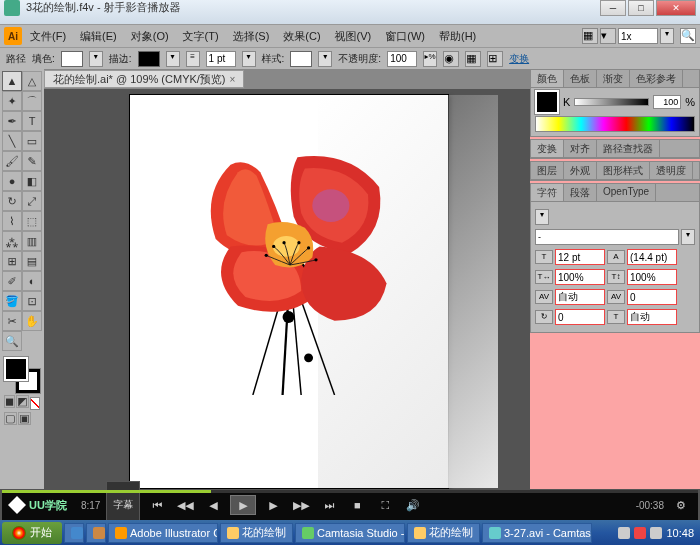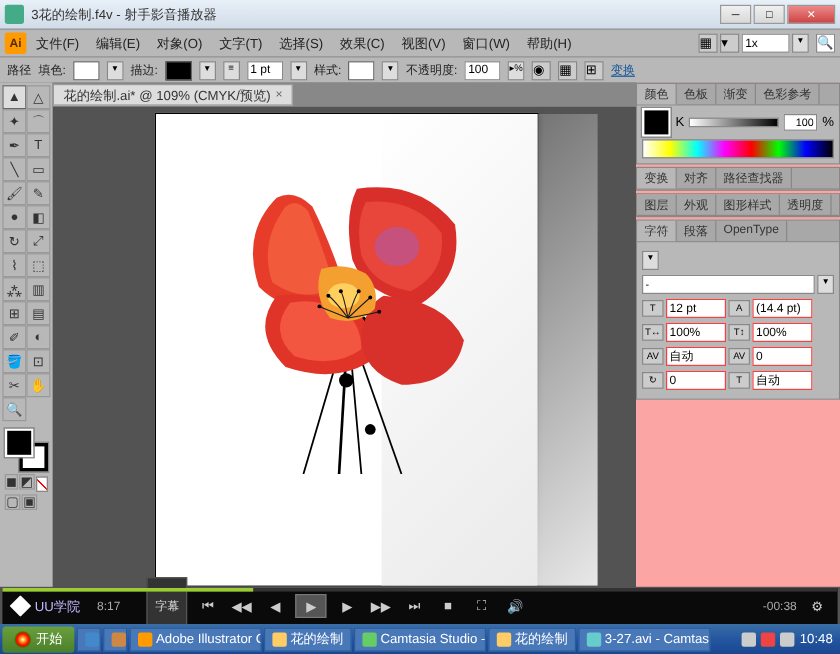--- a/index.html
+++ b/index.html
@@ -1,17 +1,17 @@
 <!DOCTYPE html>
 <html><head>
 <meta charset="utf-8">
 <style>
 *{margin:0;padding:0;box-sizing:border-box;font-family:"Microsoft YaHei",SimSun,sans-serif;font-size:11px}
 body{width:700px;height:545px;background:#535353;overflow:hidden;position:relative}
-.titlebar{height:25px;background:linear-gradient(#e8f0f8,#d0dce8);display:flex;align-items:center;padding:0 4px;border-bottom:1px solid #999}
+.titlebar{height:25px;background:linear-gradient(#e8f0f8,#d0dce8);display:flex;align-items:flex-start;padding:0 4px;border-bottom:1px solid #999}
 .titlebar-icon{width:16px;height:16px;background:#4a8;border-radius:2px;margin-right:6px}
 .titlebar-text{flex:1;color:#333}
 .win-btns{display:flex;gap:2px}
 .win-btn{width:26px;height:16px;background:linear-gradient(#f0f0f0,#d8d8d8);border:1px solid #999;display:flex;align-items:center;justify-content:center;font-size:9px}
 .win-btn.close{background:linear-gradient(#e88,#c44);color:#fff;width:40px}
 .menubar{height:22px;background:#b8b8b8;display:flex;align-items:center;padding:0 4px;gap:2px}
 .ai-badge{width:18px;height:18px;background:#ff9a00;color:#5a2e00;font-weight:bold;display:flex;align-items:center;justify-content:center;border-radius:2px;font-size:10px}
 .menu-item{padding:2px 6px;color:#222;cursor:pointer}
 .zoom-box{margin-left:auto;display:flex;align-items:center;gap:2px}
 .zoom-input{width:40px;height:16px;background:#fff;border:1px solid #888;padding:4px 2px;font-size:10px}
@@ -52,27 +52,27 @@
 .slider{flex:1;height:8px;background:linear-gradient(90deg,#fff,#000);border:1px solid #888}
 .val-input{width:28px;height:14px;background:#fff;border:1px solid #888;text-align:right;padding:0 2px;font-size:9px}
 .spectrum{height:16px;background:linear-gradient(90deg,#fff,#ff0,#0ff,#f0f,#f00,#0f0,#00f,#000);margin-top:4px;border:1px solid #888}
 .txt-row{display:flex;align-items:center;gap:2px;margin:2px 0;height:18px}
 .txt-icon{width:18px;height:14px;background:#ccc;border:1px solid #888;font-size:8px;text-align:center;line-height:12px}
 .txt-input{flex:1;height:16px;background:#fff;border:1px solid #888;font-size:9px;padding:0 2px}
 .sel-input{width:50px;height:16px;background:#fff;border:1px solid #ef4444;font-size:10px;padding:0 2px}
 .player{position:absolute;bottom:25px;left:2px;right:2px;height:30px;background:rgba(0,0,0,0.88);display:flex;align-items:center;padding:0 6px;gap:6px}
 .progress{position:absolute;top:0;left:0;right:0;height:3px;background:#333}
 .prog-fill{height:100%;width:30%;background:#9acd32}
-.logo-badge{display:flex;align-items:center;gap:3px;color:#c4b5fd;font-size:13px;font-weight:normal}
+.logo-badge{display:flex;align-items:center;gap:3px;color:#86efac;font-size:13px;font-weight:bold}
 .logo-shape{width:18px;height:18px;background:#fff;clip-path:polygon(50% 0,100% 50%,50% 100%,0 50%)}
 .p-btn{width:22px;height:18px;color:#ccc;display:flex;align-items:center;justify-content:center;cursor:pointer;font-size:11px}
 .p-btn.play{width:26px;height:20px;background:#555;border:1px solid #777}
 .subt{padding:16px 6px;background:#333;color:#ddd;font-size:10px;border:1px solid #555;cursor:pointer}
 .p-time{color:#aaa;font-size:10px;margin-left:auto}
-.p-time.l{margin-left:8px;margin-right:16px}
+.p-time.l{margin-left:8px;margin-right:0}
 .taskbar{position:absolute;bottom:0;left:0;right:0;height:25px;background:linear-gradient(#3a6ea5,#2456a0,#1a4690);display:flex;align-items:center;padding:0 2px;gap:2px}
 .start-btn{height:22px;padding:0 10px;background:linear-gradient(#6a9f3c,#4a7f2c);color:#fff;border-radius:3px;display:flex;align-items:center;gap:4px;font-size:11px;cursor:pointer}
 .start-orb{width:14px;height:14px;background:radial-gradient(circle,#fff,#ff8c00,#f00,#0a0,#00f);border-radius:50%}
 .tb-item{height:20px;padding:0 6px;background:#4878b8;color:#fff;border:1px solid #2a5a9a;font-size:10px;display:flex;align-items:center;gap:3px;cursor:pointer;max-width:110px;overflow:hidden;white-space:nowrap}
 .tb-ico{width:12px;height:12px;background:#ff9a00;border-radius:2px;flex-shrink:0}
 .tray{margin-left:auto;display:flex;align-items:center;gap:4px;color:#fff;font-size:10px;padding:0 4px}
 .tray-ico{width:12px;height:12px;background:#ccc;border-radius:2px}
 </style>
 </head>
 <body>

